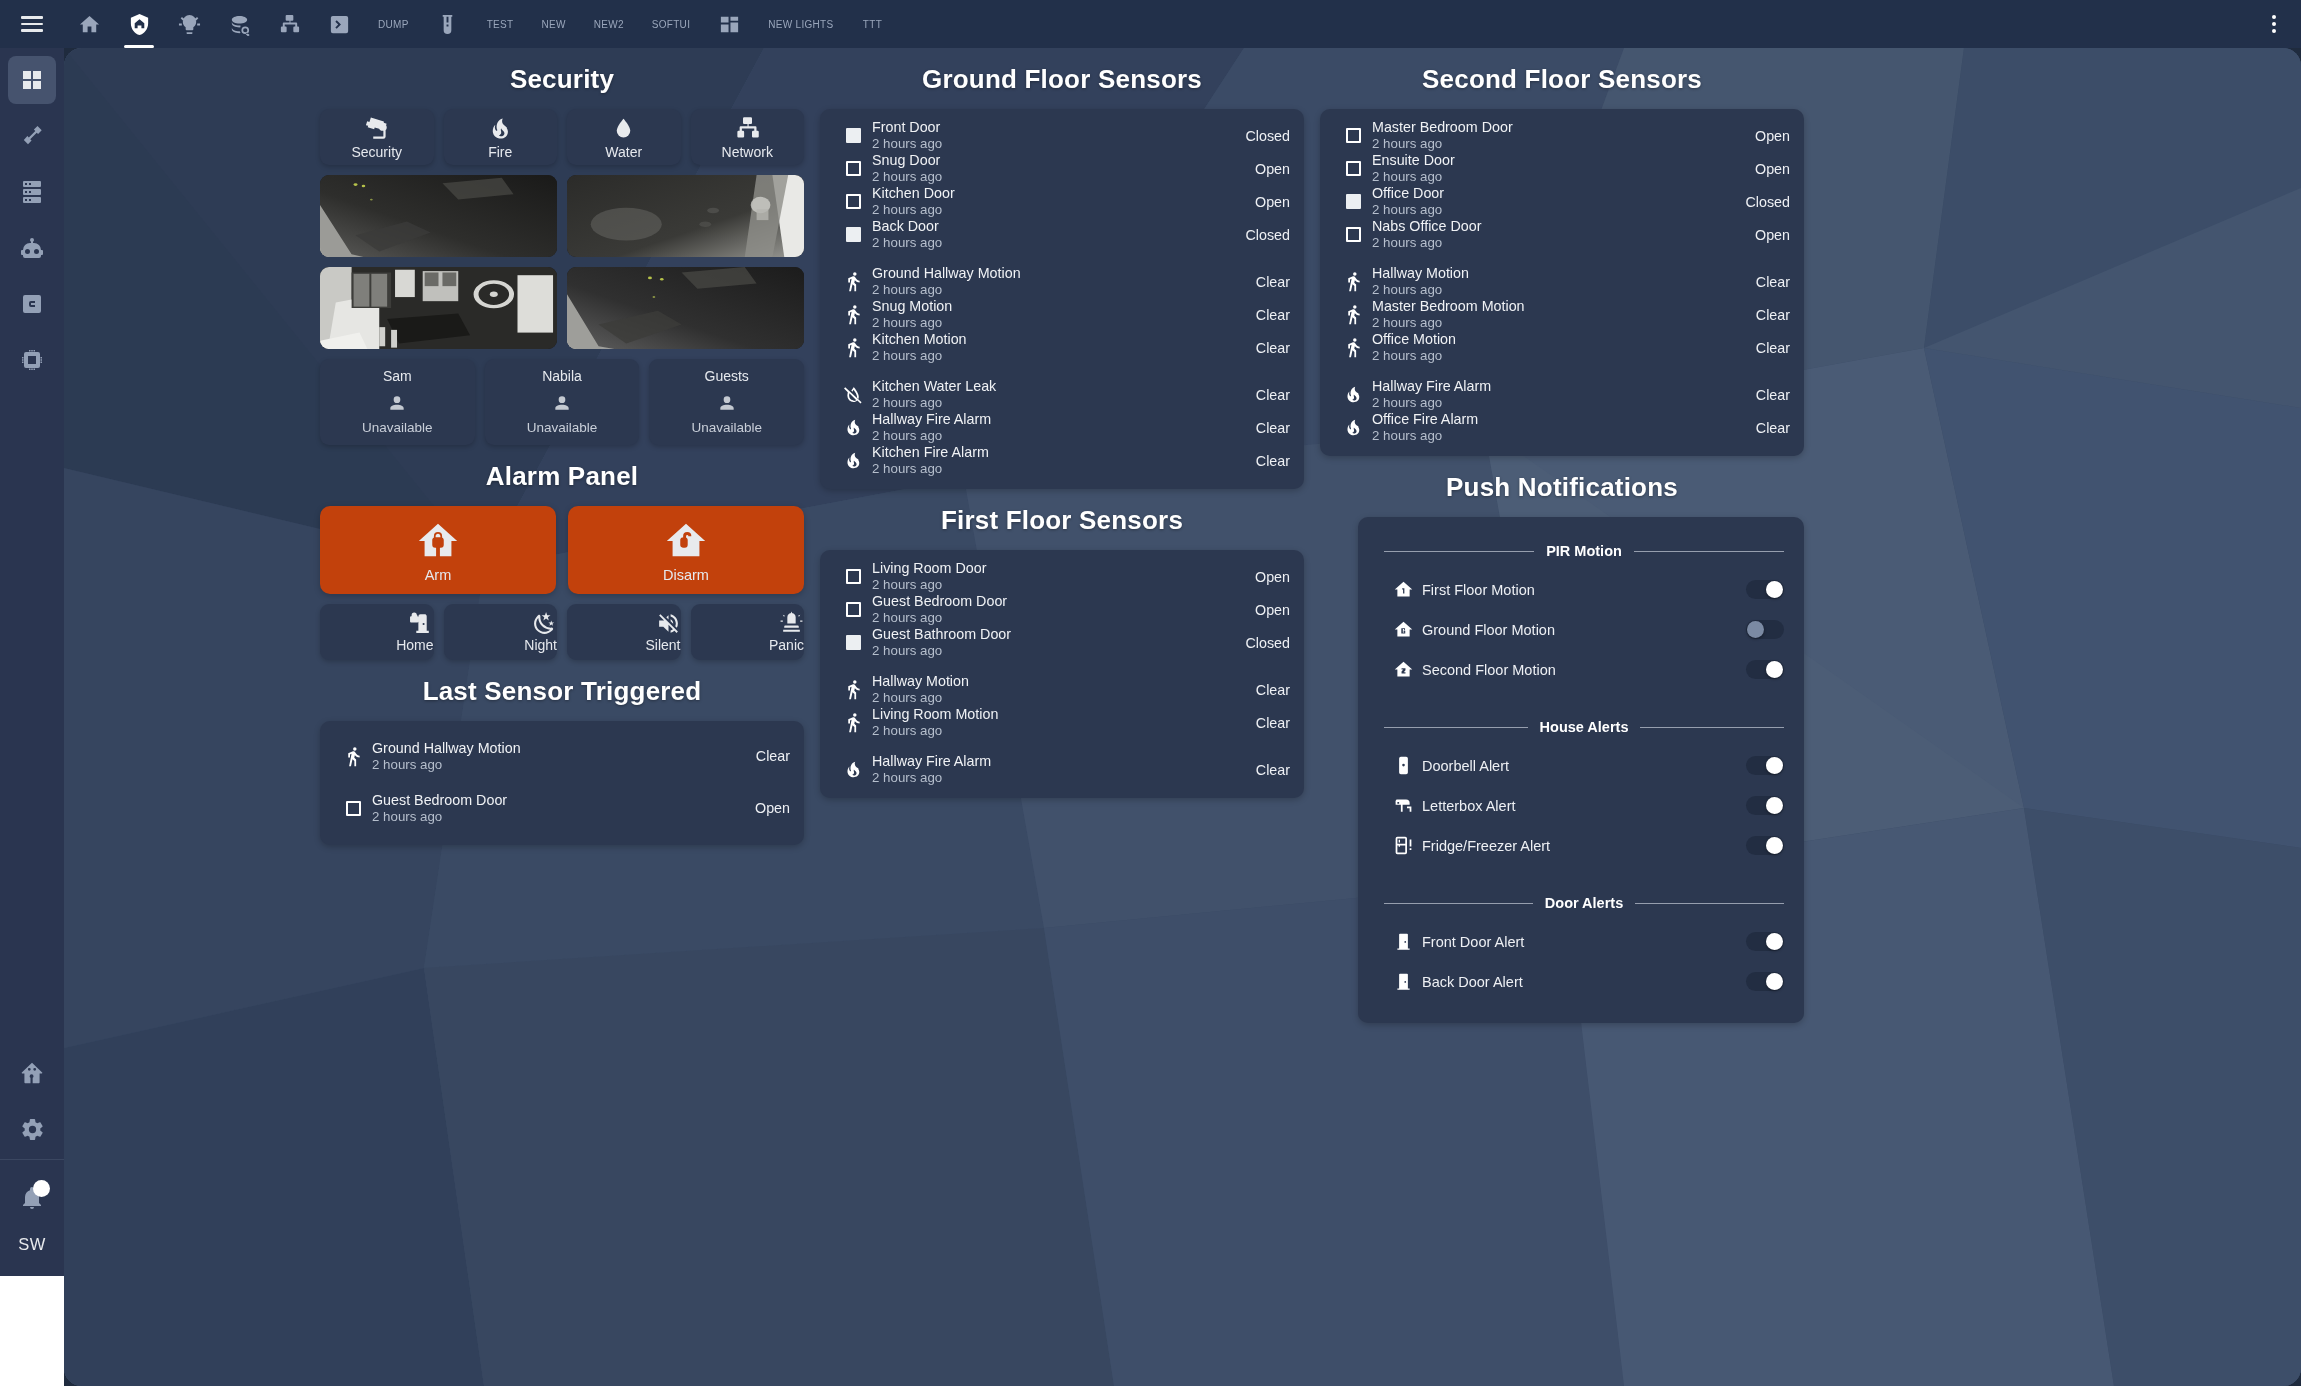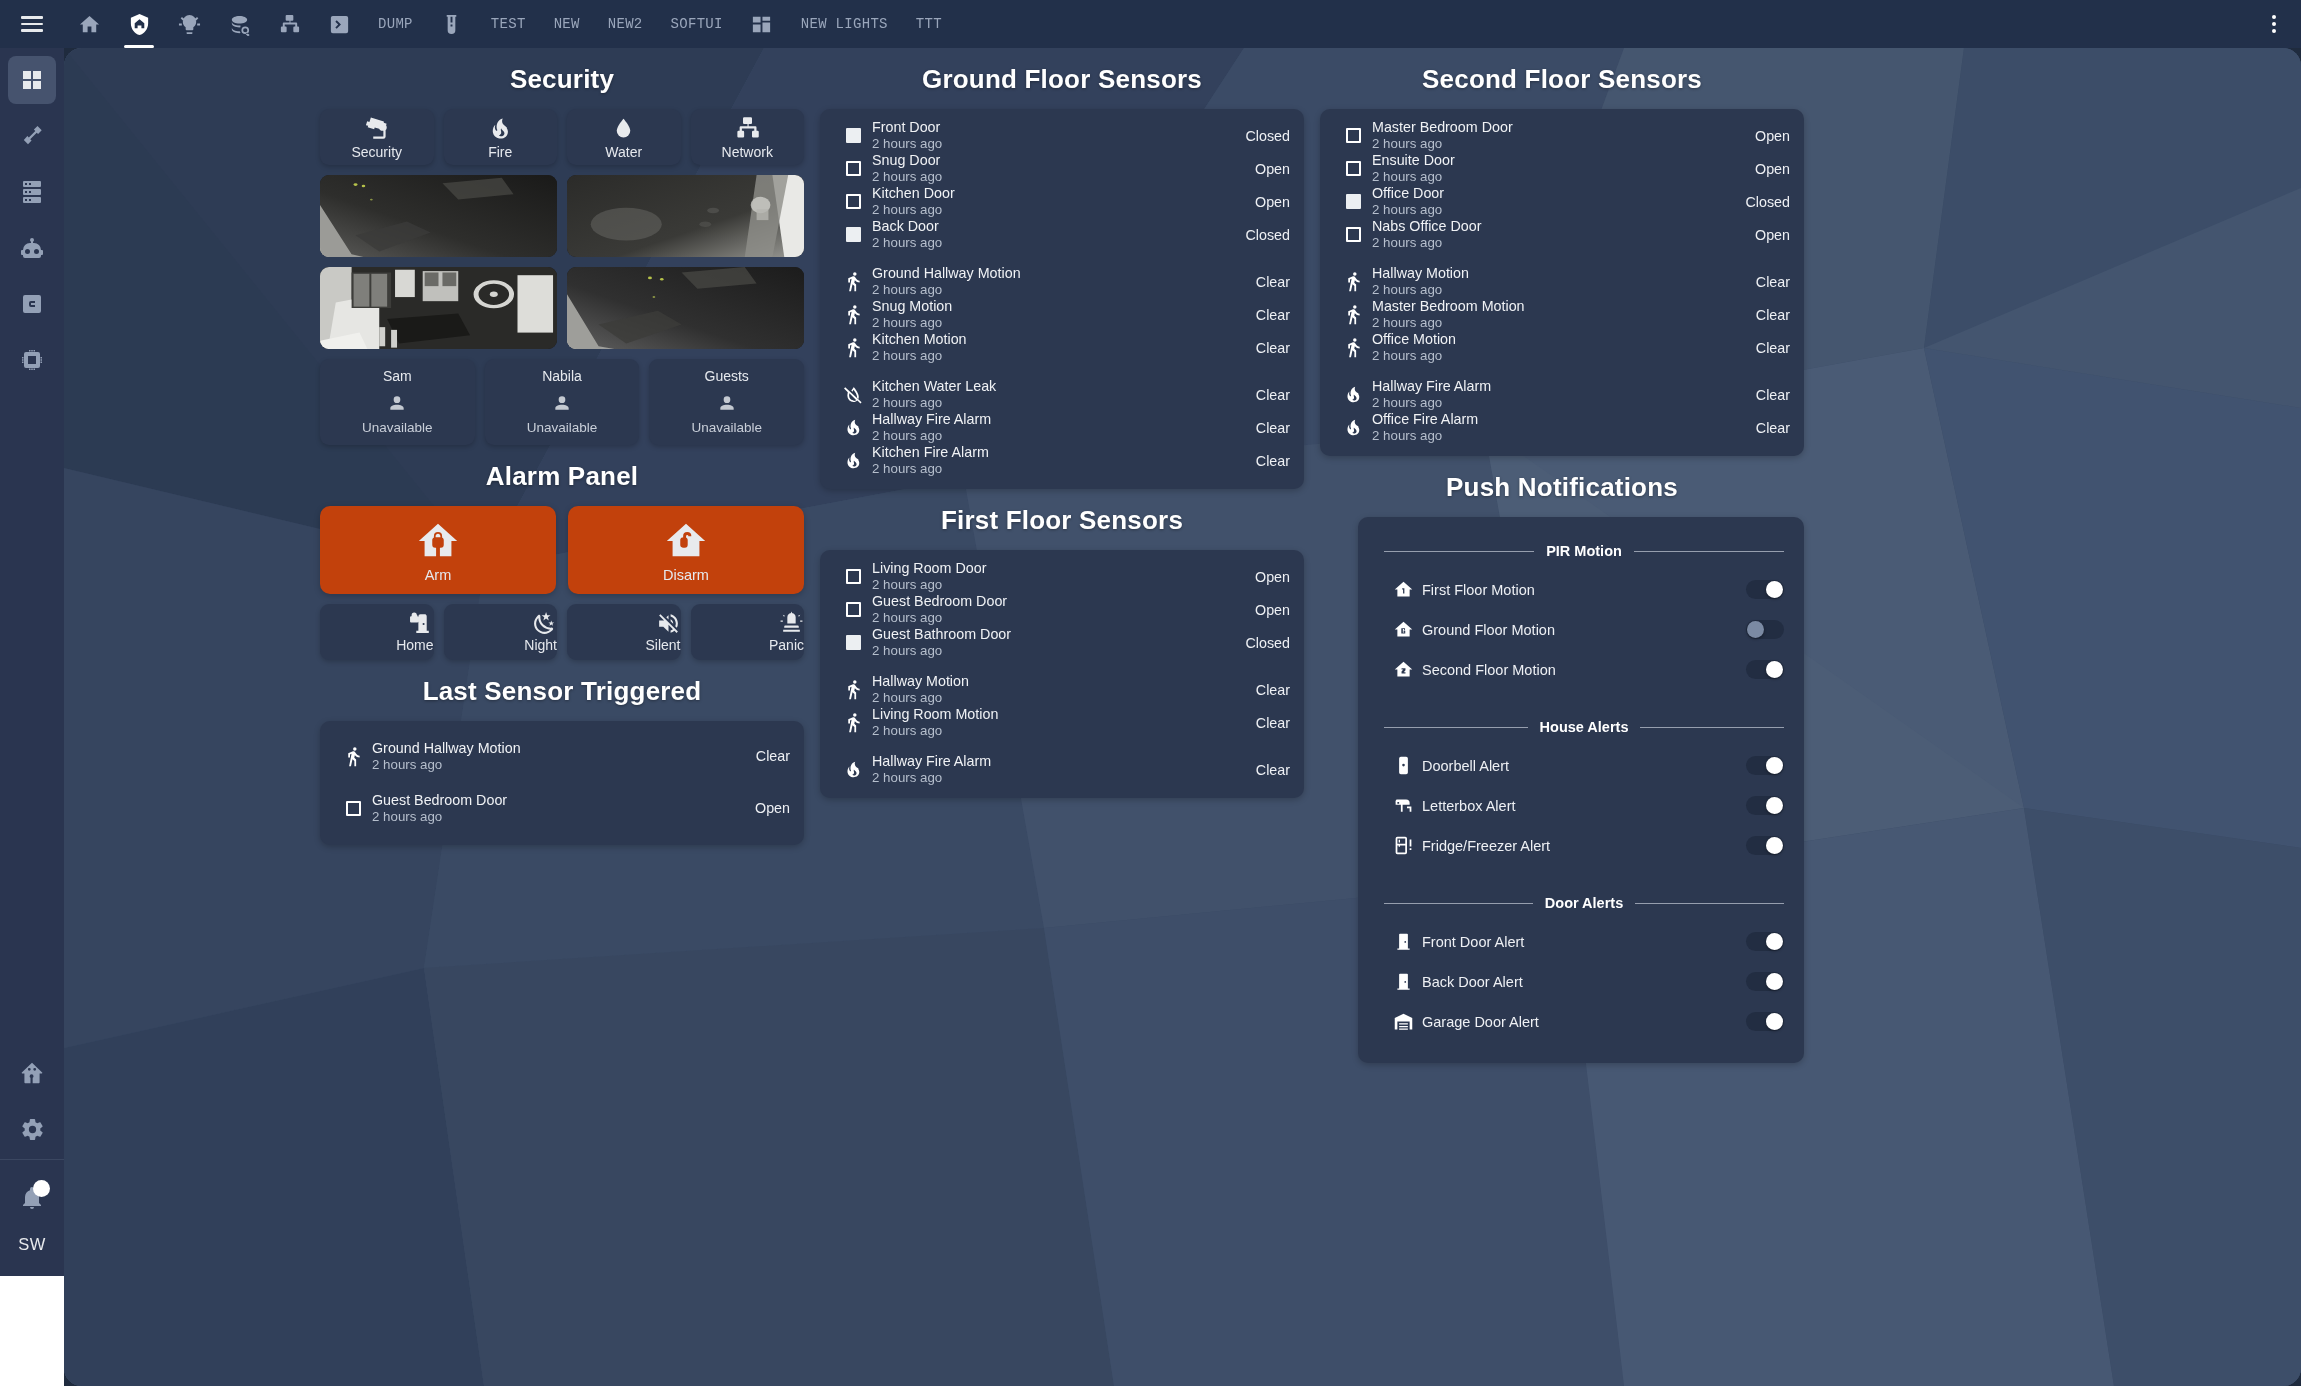--- a/index.html
+++ b/index.html
@@ -22,21 +22,21 @@
     display: flex; align-items: center; justify-content: center;
     cursor: pointer;
   }
   .ham-lines { width: 22px; }
   .ham-lines div { height: 2.4px; background: #e8eaed; margin: 4px 0; border-radius: 1px; }
   .tabs { display: flex; align-items: stretch; height: 48px; flex: 1; }
   .tab {
     display: flex; align-items: center; justify-content: center;
     padding: 0 14px; min-width: 50px; height: 48px;
     cursor: pointer; position: relative;
-    color: #9aa6bb; font-size: 14px; letter-spacing: .3px; font-family: Liberation Mono, monospace;
+    color: #9aa6bb; font-size: 10px; letter-spacing: .3px;
   }
   .tab.icon-tab { padding: 0 12px; }
   .tab.active { color: #ffffff; }
   .tab.active::after {
     content: ""; position: absolute; left: 10px; right: 10px; bottom: 0;
     height: 3px; background: #ffffff; border-radius: 2px;
   }
   .tab svg { display: block; }
   .topbar-overflow {
     width: 54px; height: 48px; display: flex; align-items: center; justify-content: center;
@@ -954,28 +954,17 @@
             <div class="pnicon">
               <svg width="21" height="21" viewBox="0 0 24 24" fill="#ffffff">
                 <path d="M8 3h8a1 1 0 011 1v16h2v1.5H5V20h2V4a1 1 0 011-1m6 8.5a1 1 0 100 2 1 1 0 000-2Z"></path>
               </svg>
             </div>
             <div class="pnlabel">Back Door Alert</div>
             <div class="toggle on">
               <div class="knob"></div>
             </div>
           </div>
-          <div class="pn-row">
-            <div class="pnicon">
-              <svg width="21" height="21" viewBox="0 0 24 24" fill="#ffffff">
-                <path d="M12 3 2 8v13h3v-9h14v9h3V8L12 3M7 14h10v1.5H7V14m0 3h10v1.5H7V17m0 3h10v1.5H7V20Z"></path>
-              </svg>
-            </div>
-            <div class="pnlabel">Garage Door Alert</div>
-            <div class="toggle on">
-              <div class="knob"></div>
-            </div>
-          </div>
         </div>
     </div>
 
   </div>
 </div>
 
 </body></html>

